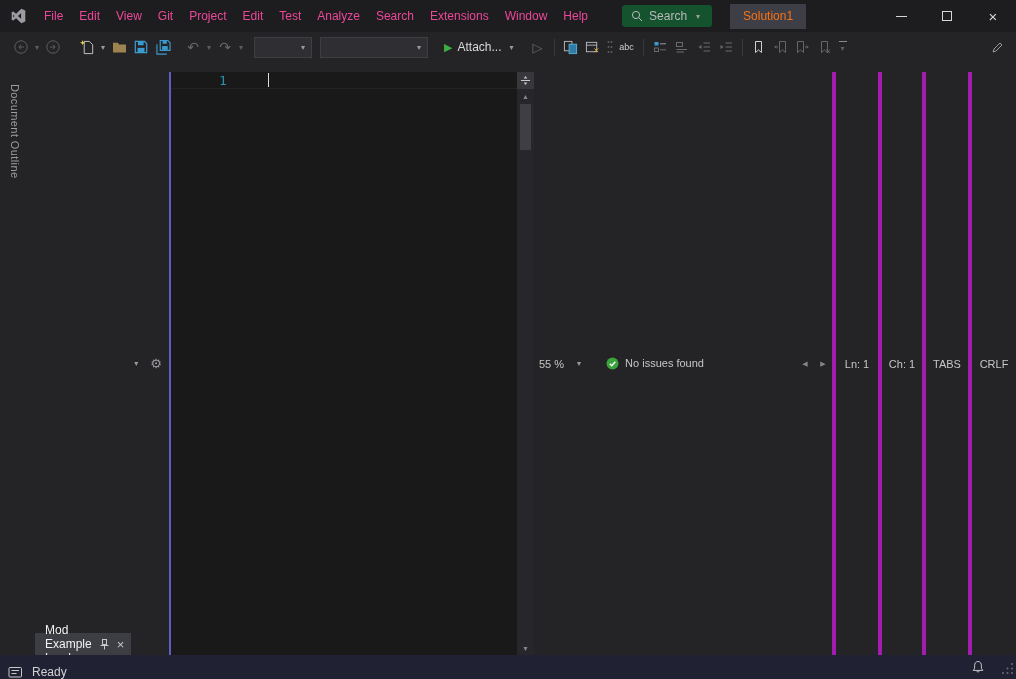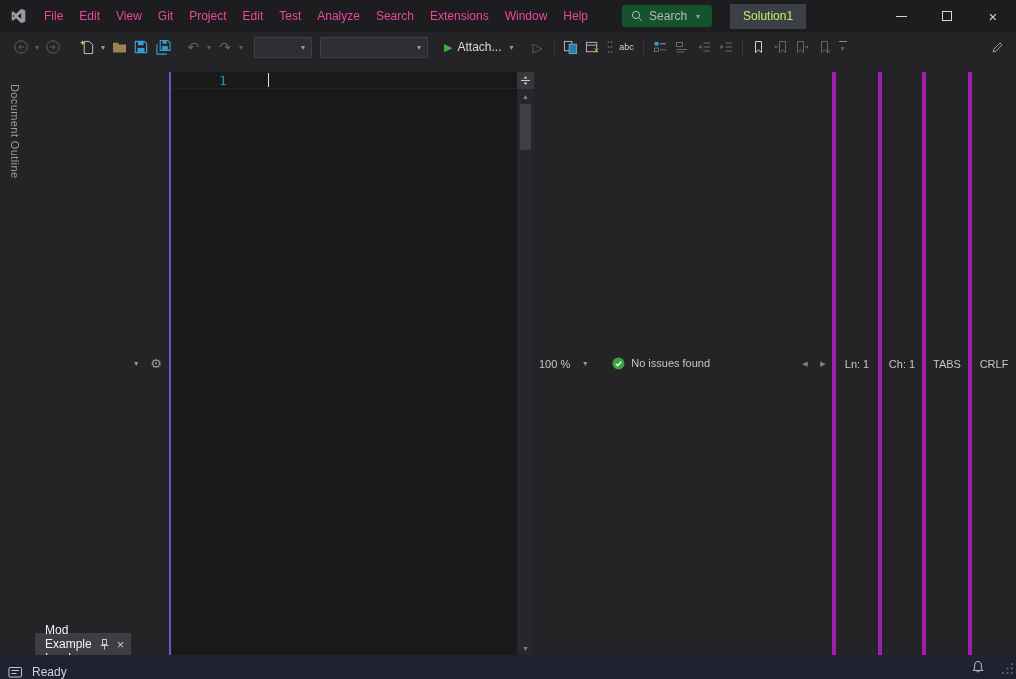--- a/index.html
+++ b/index.html
@@ -6,21 +6,21 @@
   html,body{background:#0b0b0b}
   body{font-family:"Liberation Sans","DejaVu Sans",sans-serif;-webkit-font-smoothing:antialiased}
   .app{width:1016px;height:679px;background:#191919;color:#cecece;font-size:12px;overflow:hidden;display:flex;flex-direction:column;position:relative}
 
   
   .titlebar{flex:0 0 32px;background:#1d1d20;display:flex;align-items:center}
   .logo{width:36px;display:flex;justify-content:center;align-items:center}
   .menubar{display:flex;height:100%;align-items:stretch}
   .menu{display:flex;align-items:center;padding:0 8px;color:#ec4899;cursor:default}
   .searchbox{margin-left:26px;height:22px;display:flex;align-items:center;gap:6px;padding:0 9px;border-radius:3px;background:#14532d;color:#b9b9bd}
-  .solution{margin-left:18px;height:25px;display:flex;align-items:center;padding:0 13px;background:#3e3e46;color:#bef264}
+  .solution{margin-left:18px;height:25px;display:flex;align-items:center;padding:0 13px;background:#3e3e46;color:#f97316}
   .wincontrols{margin-left:auto;display:flex;height:100%}
   .winbtn{width:46px;height:100%;display:flex;align-items:center;justify-content:center;color:#d6d6d6}
   .min-glyph{display:block;width:11px;height:1px;background:#d6d6d6}
   .max-glyph{display:block;width:10px;height:10px;border:1px solid #d6d6d6}
   .close-glyph{font-size:15px;line-height:1}
 
   
   .toolbar{flex:0 0 30px;background:#242427;display:flex;align-items:center;padding:0 8px 0 10px}
   .tbtn{width:22px;height:22px;display:flex;align-items:center;justify-content:center;flex:0 0 auto}
   .caret{font-size:8px;color:#9a9aa0;width:10px;display:flex;justify-content:center;align-items:center;flex:0 0 auto}
@@ -346,21 +346,21 @@
           <div class="vs-arrow">▲</div>
           <div class="vs-thumb"></div>
           <div class="vs-fill"></div>
           <div class="vs-arrow">▼</div>
         </div>
       </div>
 
       <div class="editor-status">
         <div class="es-left">
           <div class="zoom">
-            <span>100 %</span>
+            <span>55 %</span>
             <span class="caret">▾</span>
           </div>
           <div class="health">
             <span style="display:flex">
               <svg width="13" height="13">
                   <circle cx="6.5" cy="6.5" r="6" fill="#3ba33b"></circle>
                   <path d="M3.8 6.8 l1.9 1.9 l3.6 -4" stroke="#ffffff" stroke-width="1.4" fill="none"></path>
                 </svg>
             </span>
             <span>No issues found</span>

